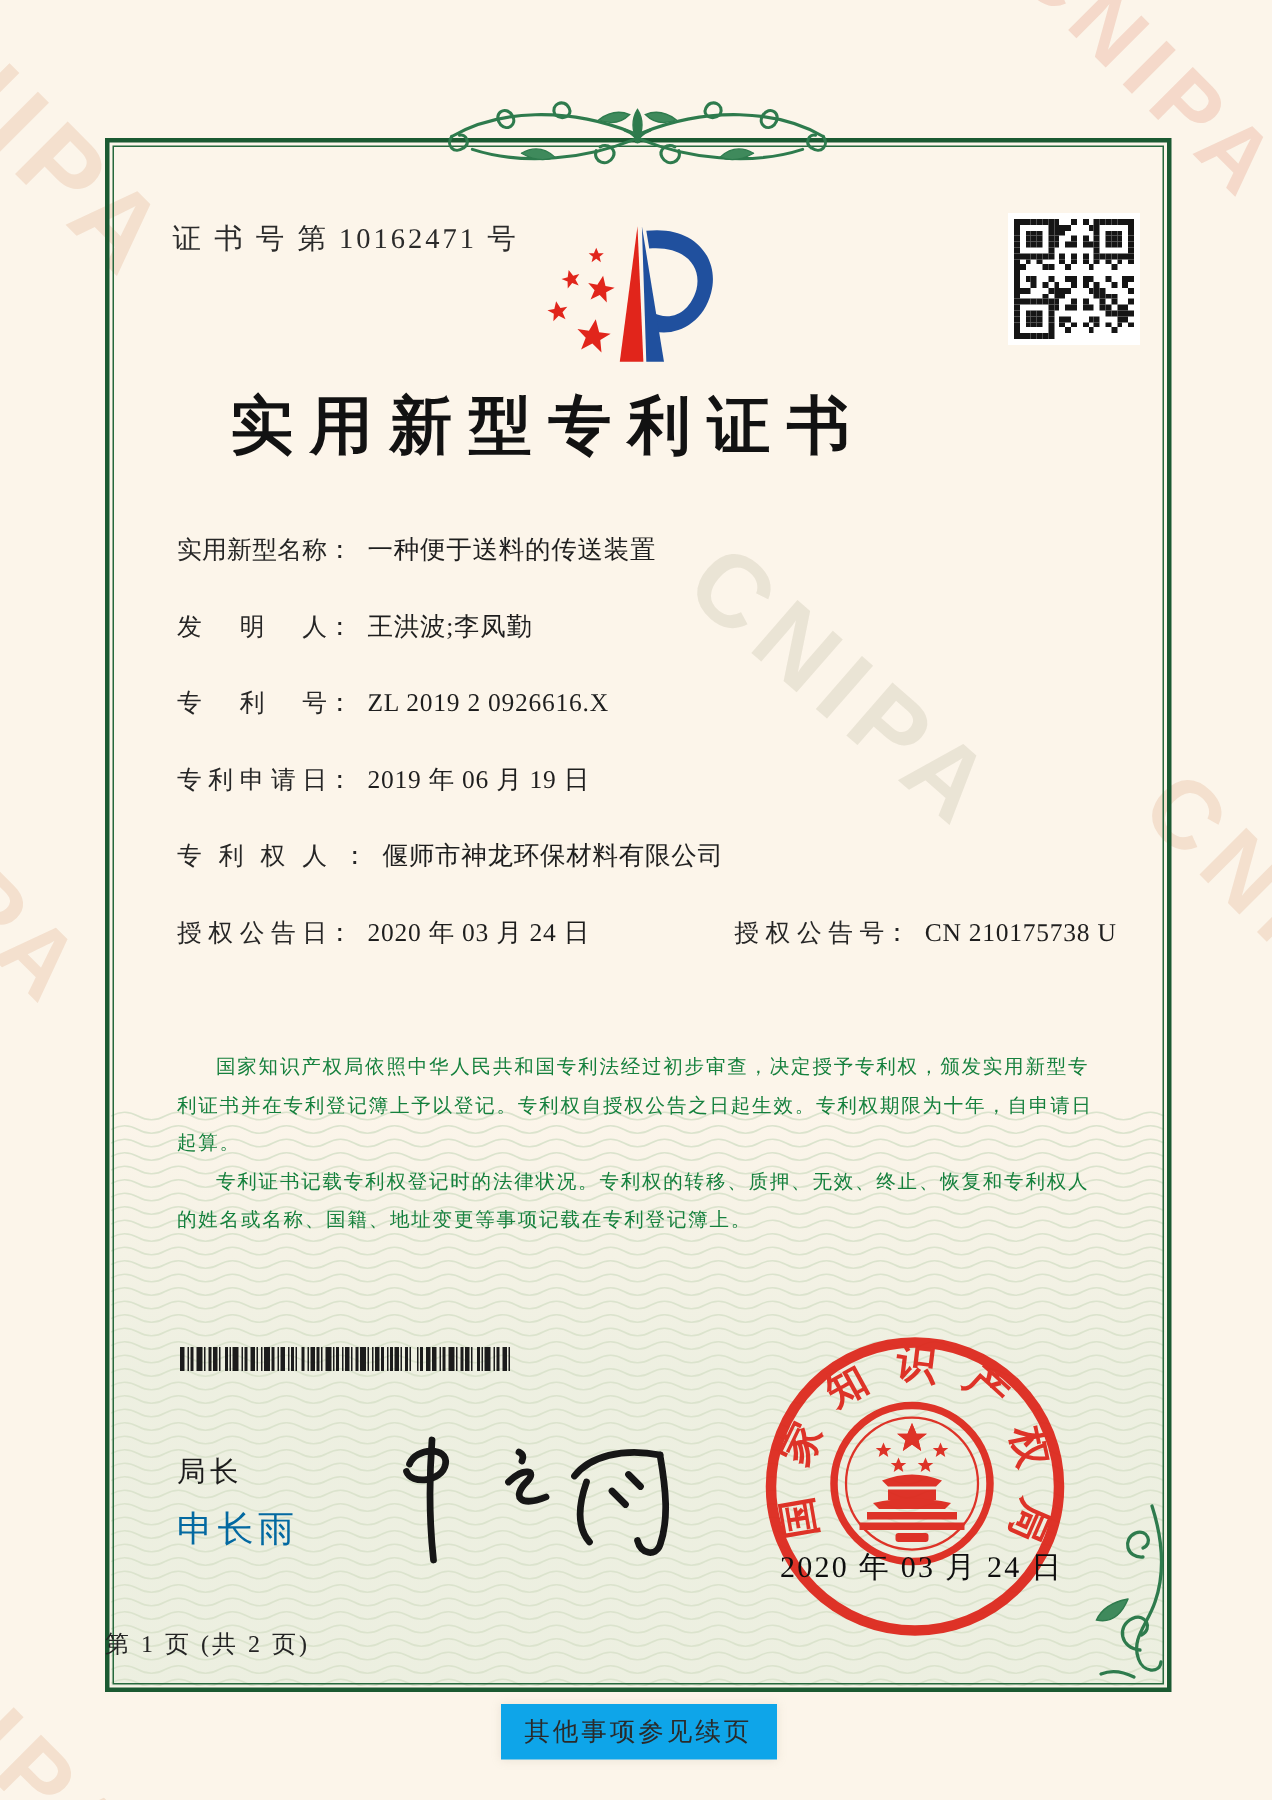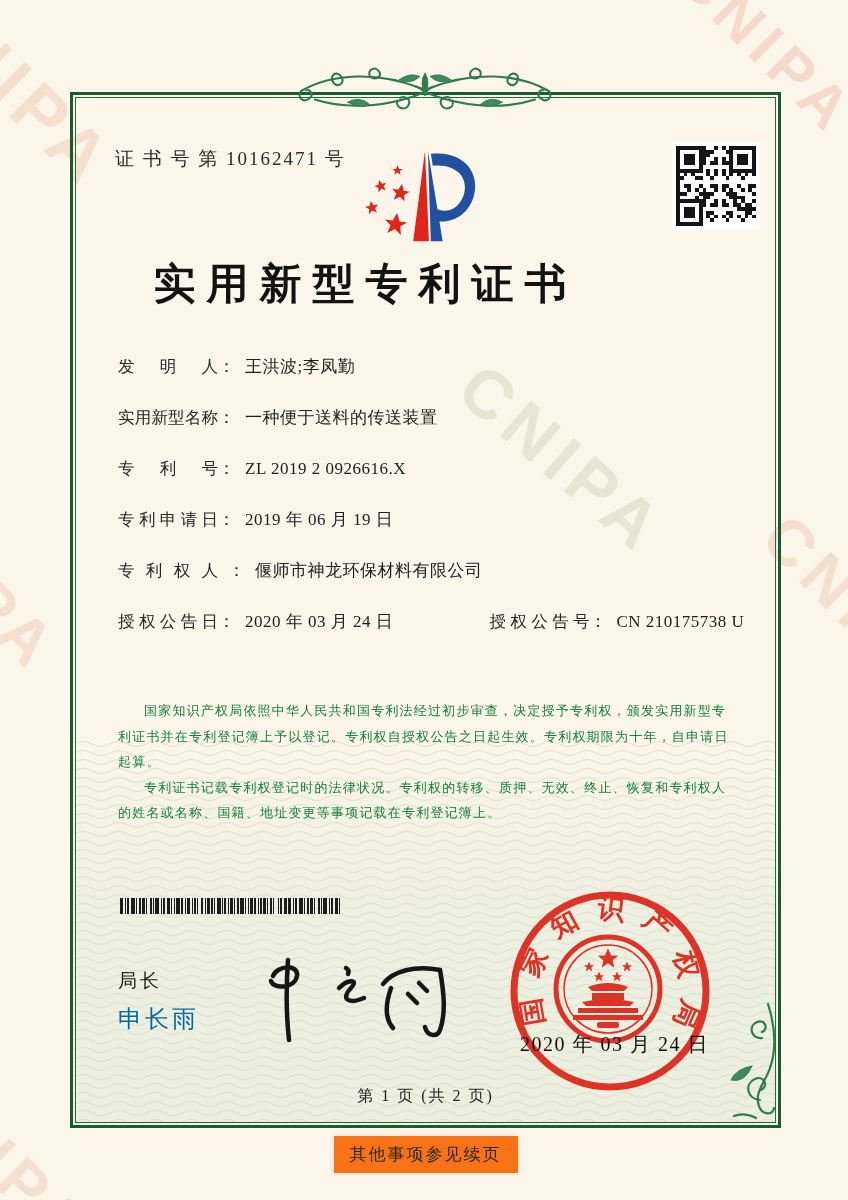--- a/index.html
+++ b/index.html
@@ -60,26 +60,26 @@
   
   .barcode{left:120px;top:898px;z-index:3;}
   
   .sig-title{left:118px;top:968px;font-size:19px;letter-spacing:3px;z-index:3;color:#1c1c1c;}
   .sig-name{left:118px;top:1003px;font-size:24px;letter-spacing:3px;z-index:3;color:#0369a1;}
   .sig-hand{left:243px;top:948px;z-index:3;}
   
   .seal{left:504px;top:885px;z-index:4;}
   .seal-date{left:520px;top:1031px;font-size:20px;letter-spacing:1.5px;color:#0e0e0e;z-index:5;}
   
-  .page-ind{left:70px;top:1086px;width:711px;text-align:center;font-size:16px;letter-spacing:2px;z-index:3;color:#242424;}
+  .page-ind{left:70px;top:1086px;width:711px;text-align:left;font-size:16px;letter-spacing:2px;z-index:3;color:#242424;}
   .cont-note{
     left:70px;top:1136px;width:711px;text-align:center;z-index:3;
   }
   .cont-note span{
-    display:inline-block;background:#f97316;padding:7px 16px;font-size:17px;letter-spacing:2px;color:#2a2a2a;
+    display:inline-block;background:#0ea5e9;padding:7px 16px;font-size:17px;letter-spacing:2px;color:#2a2a2a;
     box-shadow:0 0 6px rgba(180,170,150,.25);
   }
   .ornament{z-index:4;position:absolute;}
 </style>
 </head>
 <body>
 
 <div class="wm wm-pink" style="left:-52px;top:-38px;font-size:72px;transform:rotate(45deg);">CNIPA</div>
 <div class="wm wm-red" style="left:712px;top:-58px;font-size:60px;transform:rotate(45deg);">CNIPA</div>
 <div class="wm wm-grey" style="left:495px;top:348px;font-size:68px;transform:rotate(41deg);">CNIPA</div>
@@ -629,24 +629,24 @@
       <div></div>
       <div></div>
       <div></div>
     </div>
 </div>
 
 <div class="abs title">实用新型专利证书</div>
 
 <div class="abs fields">
   <div class="field-row">
-    <span class="f-label">发明人</span><span class="f-colon">：</span><span class="f-value">王洪波;李凤勤</span>
+    <span class="f-label">实用新型名称</span><span class="f-colon">：</span><span class="f-value">一种便于送料的传送装置</span>
   </div>
   <div class="field-row">
-    <span class="f-label">实用新型名称</span><span class="f-colon">：</span><span class="f-value">一种便于送料的传送装置</span>
+    <span class="f-label">发明人</span><span class="f-colon">：</span><span class="f-value">王洪波;李凤勤</span>
   </div>
   <div class="field-row">
     <span class="f-label">专利号</span><span class="f-colon">：</span><span class="f-value">ZL 2019 2 0926616.X</span>
   </div>
   <div class="field-row">
     <span class="f-label">专利申请日</span><span class="f-colon">：</span><span class="f-value">2019 年 06 月 19 日</span>
   </div>
   <div class="field-row">
     <span class="f-label">专利权人</span><span class="f-colon"></span><span class="f-colon">：</span><span class="f-value">偃师市神龙环保材料有限公司</span>
   </div>

